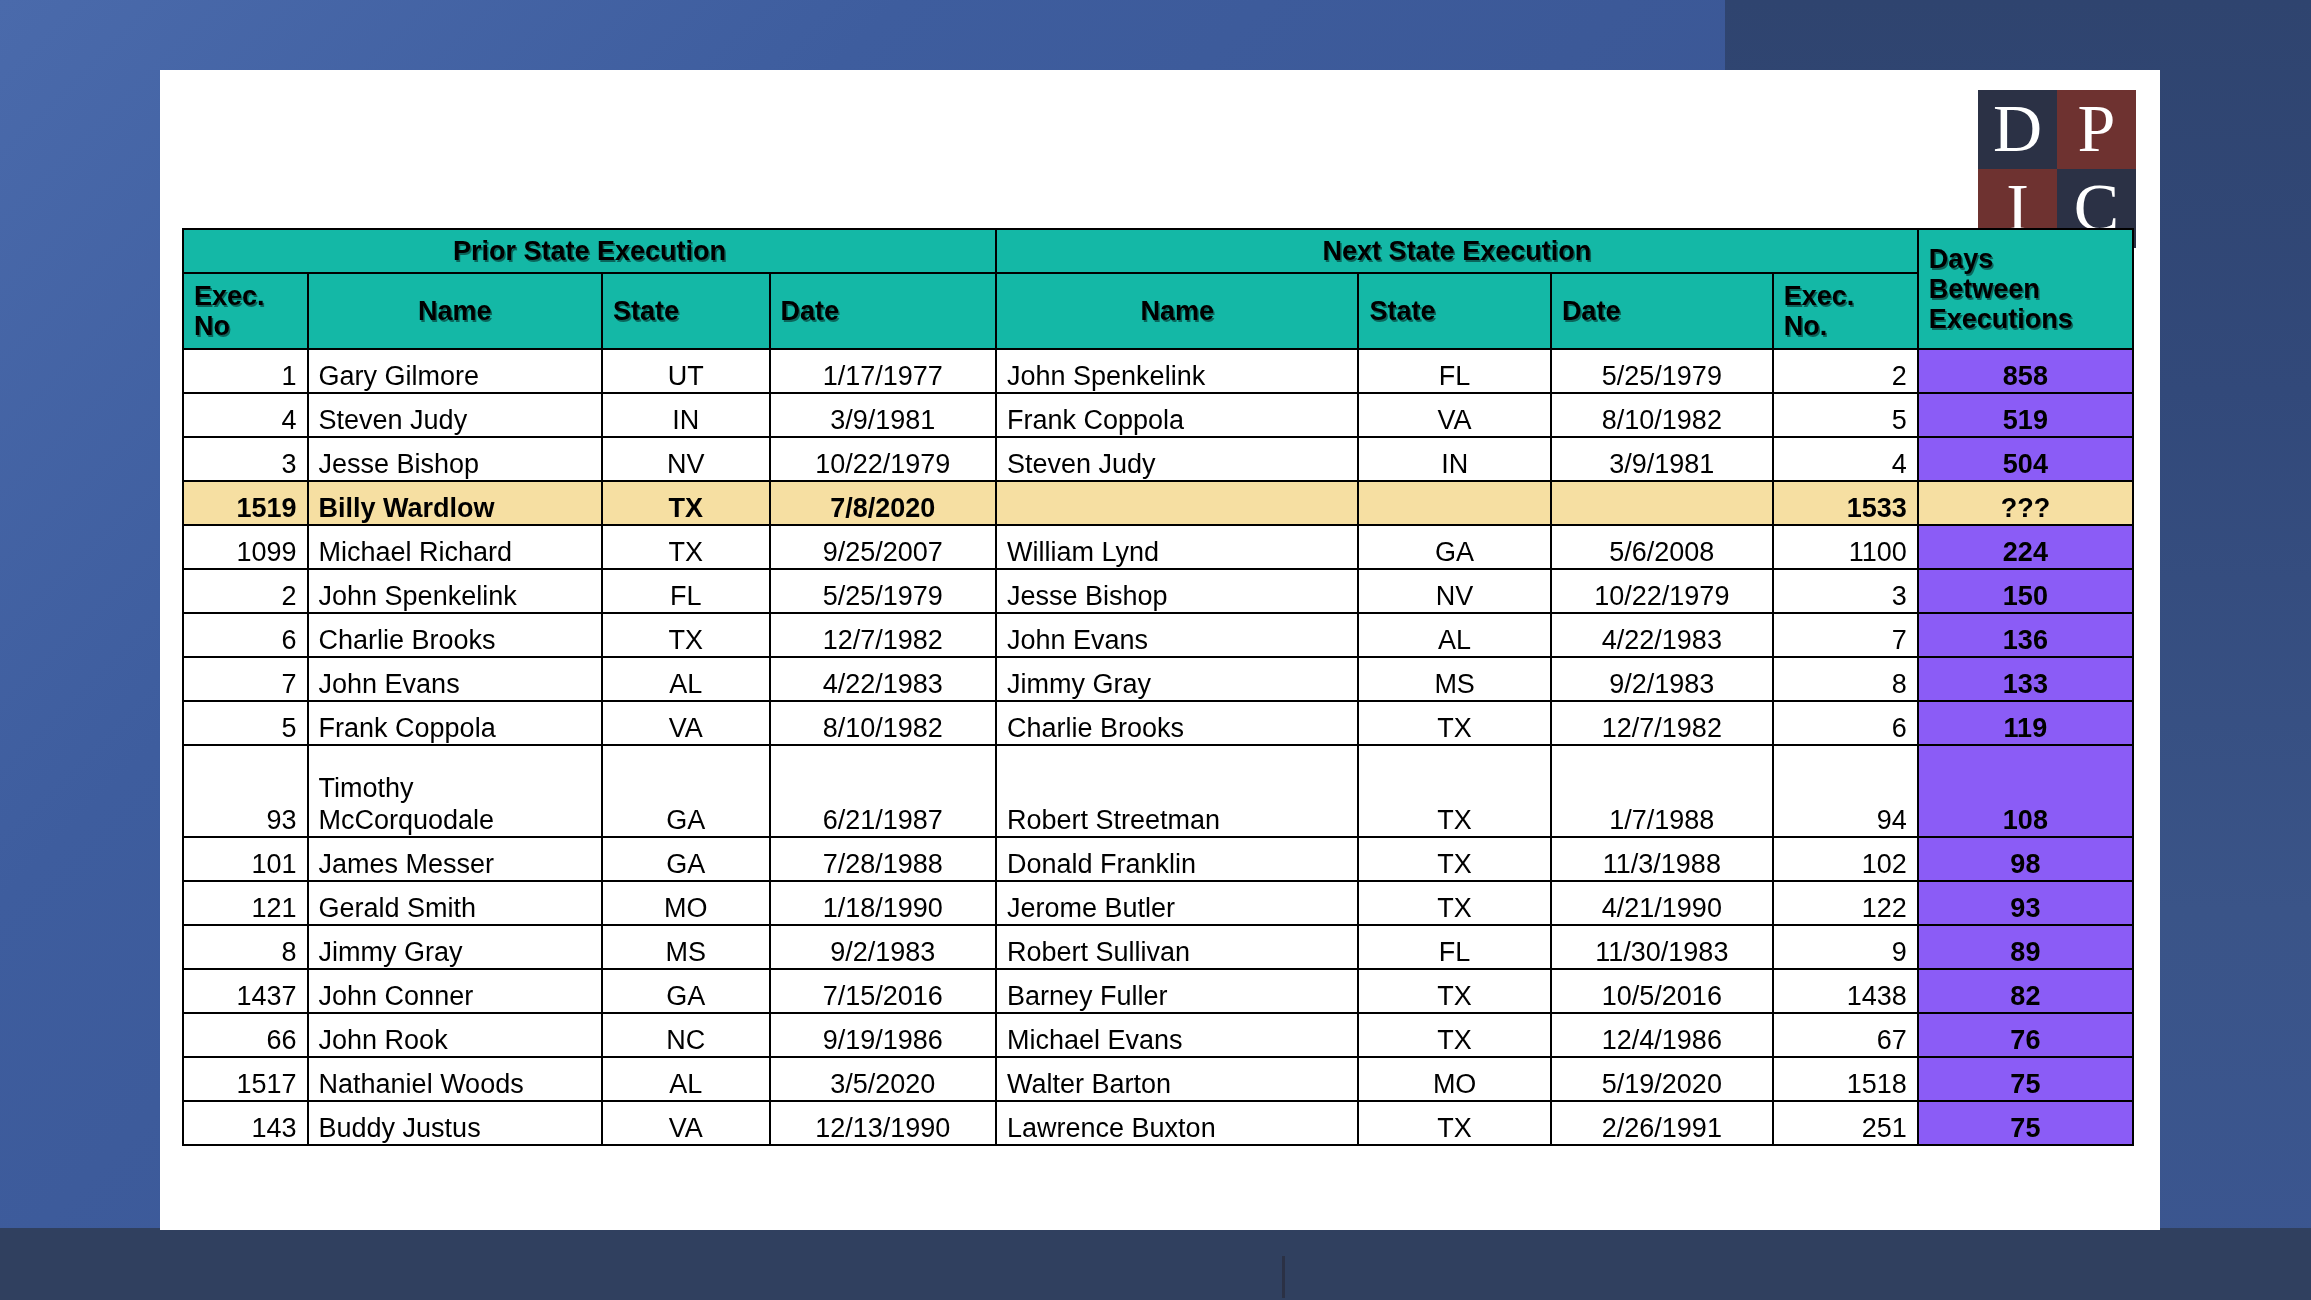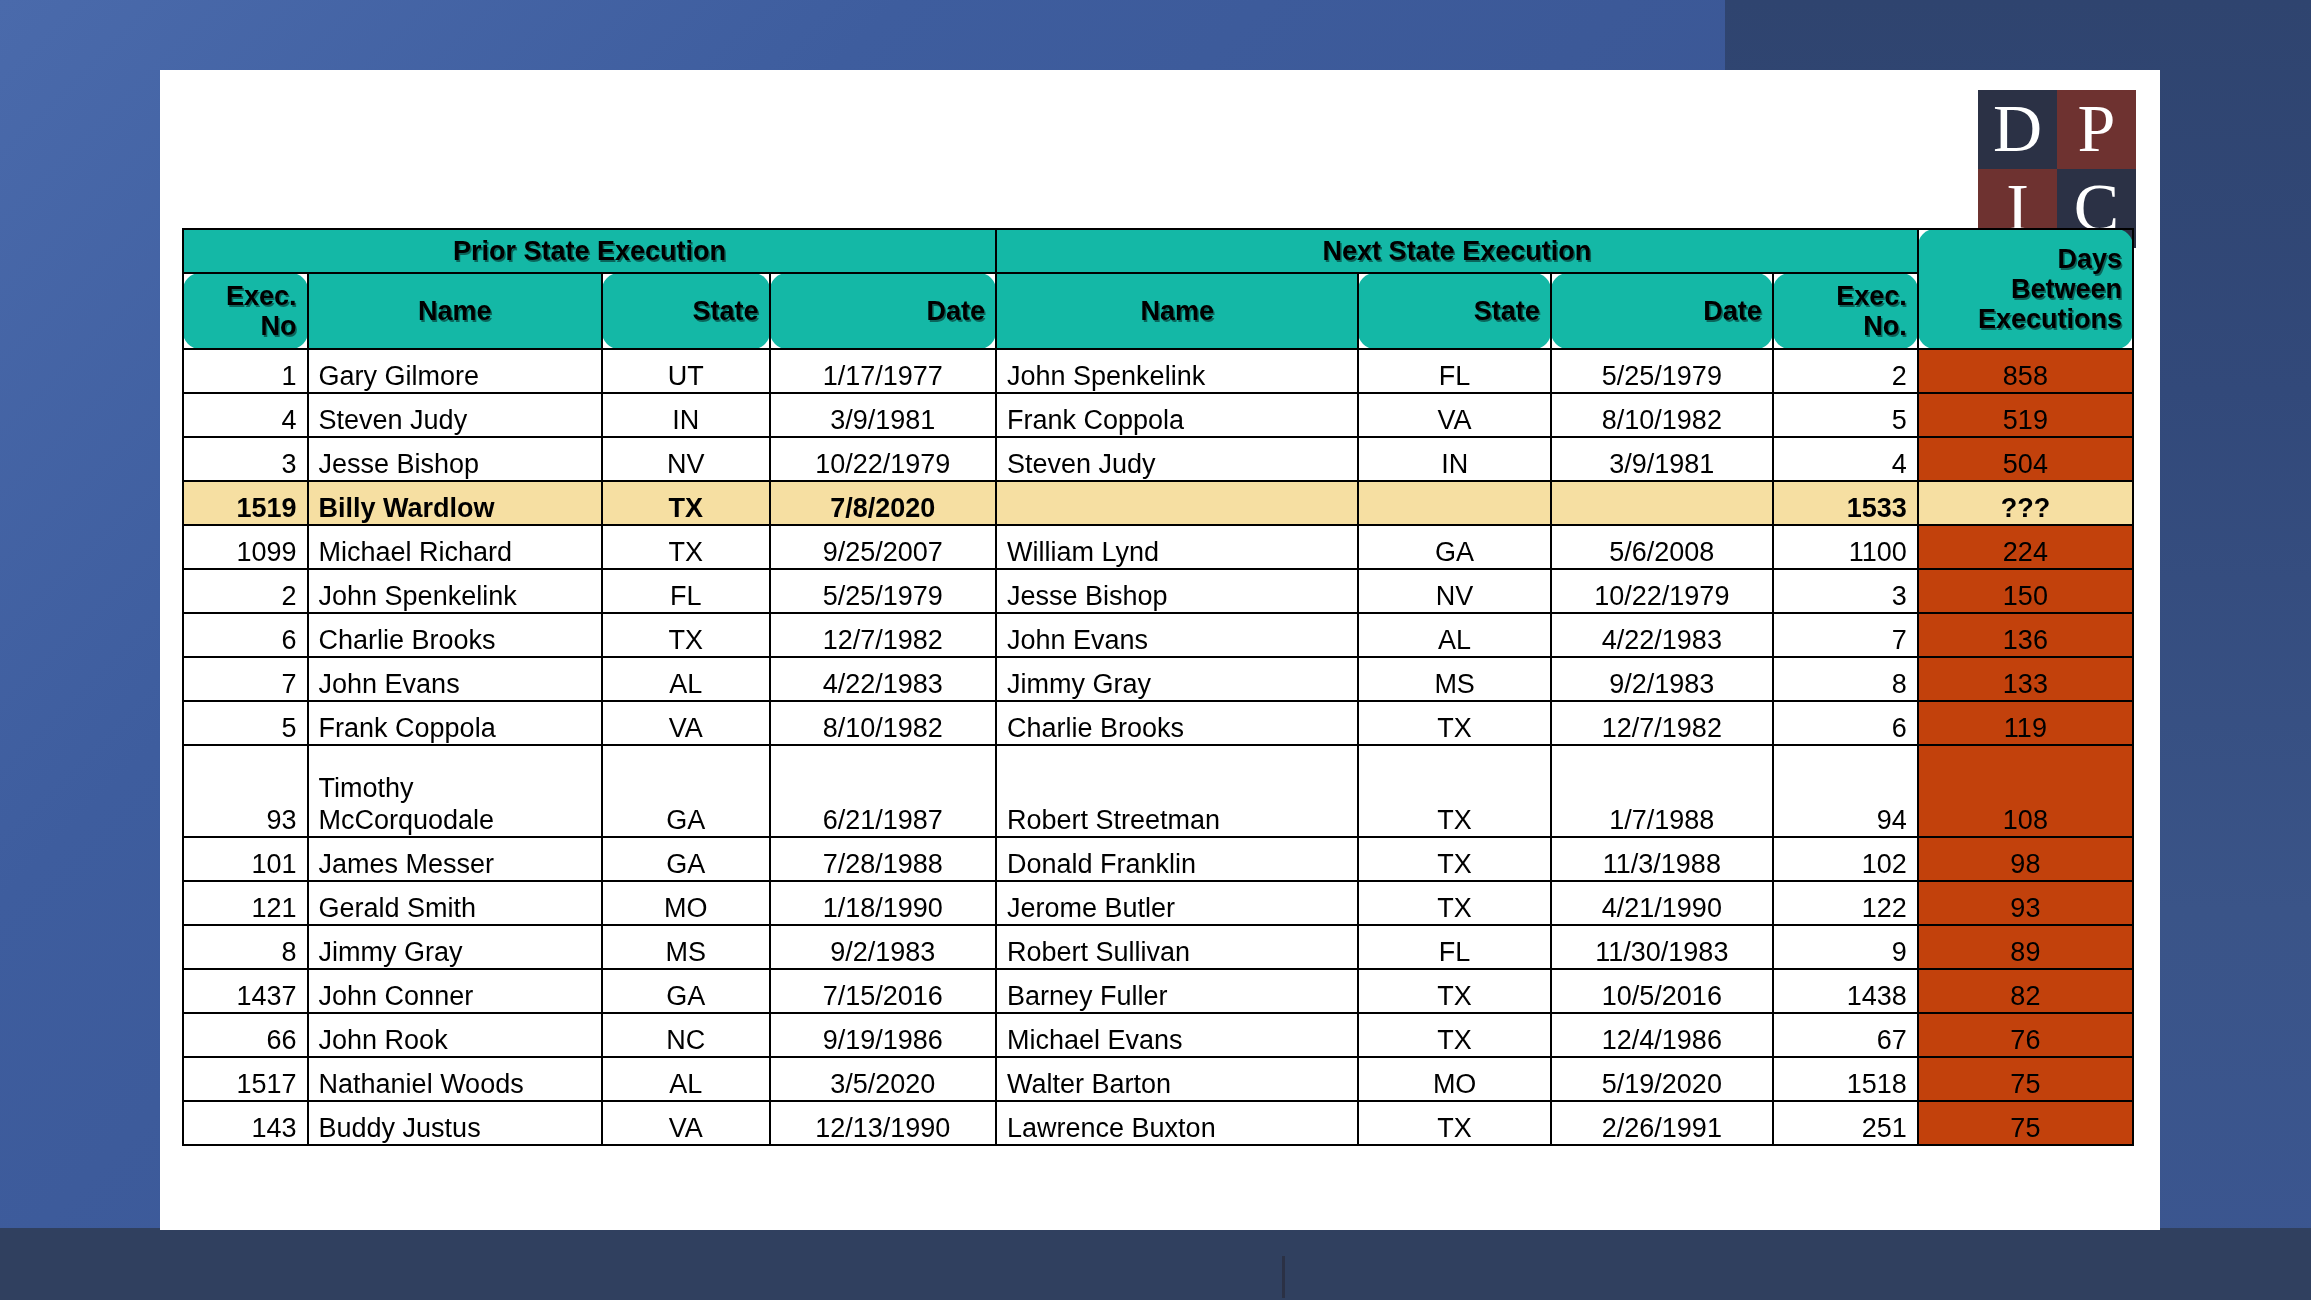--- a/index.html
+++ b/index.html
@@ -129,40 +129,40 @@
     text-align: center;
     height: 44px;
     vertical-align: middle;
   }
 
   th.sub {
     height: 76px;
     vertical-align: middle;
   }
   th.sub.left   { text-align: center; }
-  th.sub.center { text-align: right; border-radius: 17px; }
+  th.sub.center { text-align: left; }
 
   .two-line { line-height: 1.12; }
 
   tbody td {
     height: 44px;
     vertical-align: bottom;
     padding-bottom: 4px;
     background: #ffffff;
   }
 
   td.num   { text-align: right; }
   td.name  { text-align: left; }
   td.state { text-align: center; }
   td.date  { text-align: center; }
 
   td.days {
     text-align: center;
-    font-weight: normal;
-    background: #c2410c;
+    font-weight: bold;
+    background: #8b5cf6;
   }
 
   tr.highlight td {
     background: #f6dfa2;
     font-weight: bold;
     margin-left: 8px;
   }
   tr.highlight td.days {
     background: #f6dfa2;
   }

